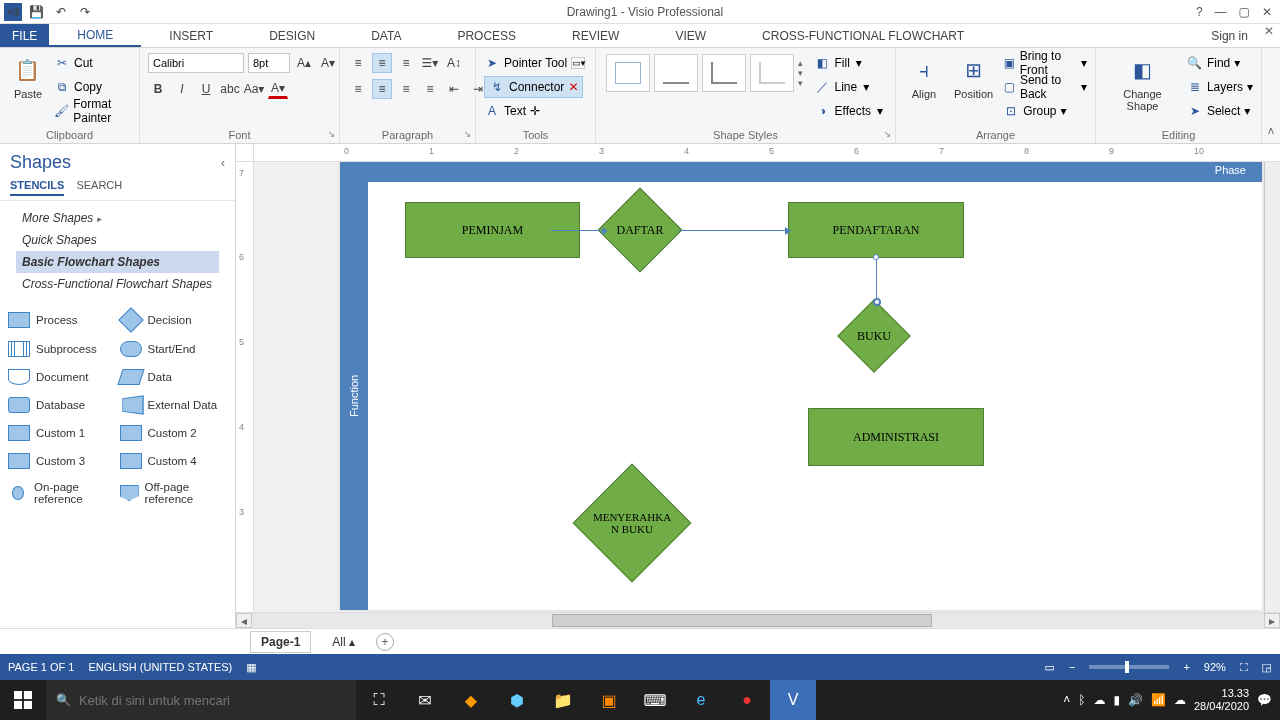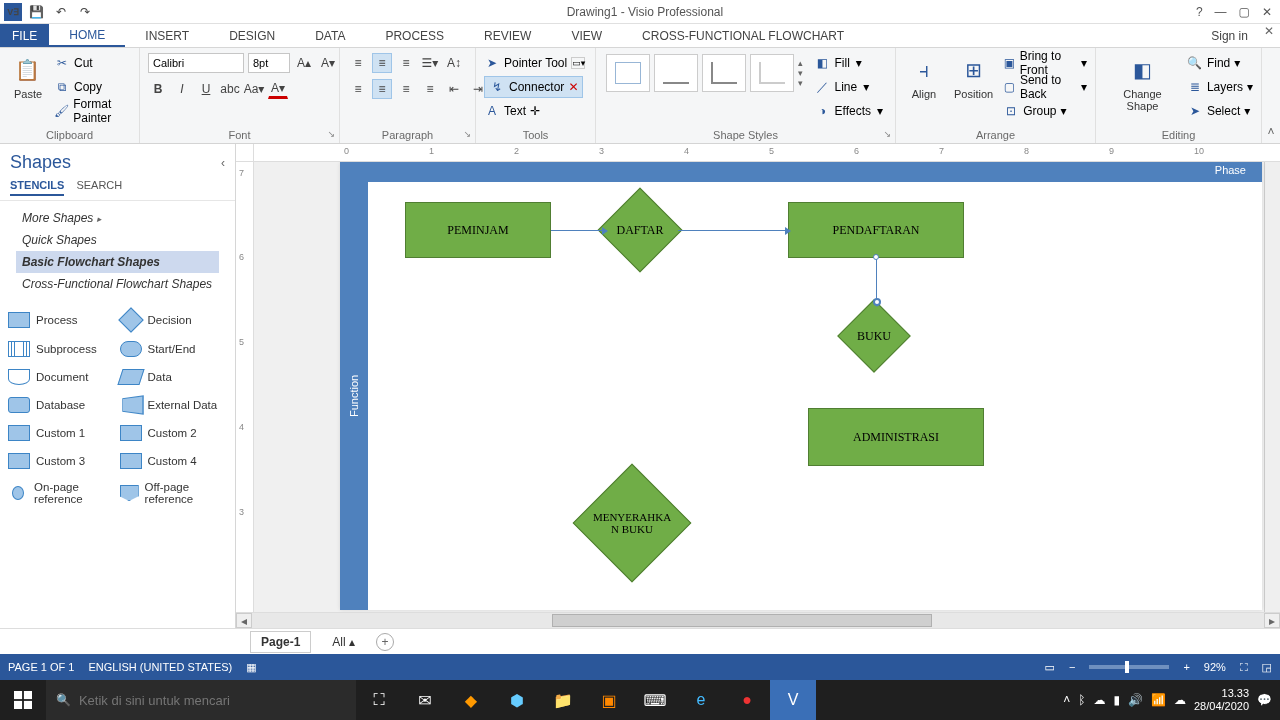--- a/index.html
+++ b/index.html
@@ -10,21 +10,21 @@
 .titlebar .qat { display: flex; align-items: center; gap: 6px; padding-left: 4px; }
 .titlebar .qat span { width: 18px; height: 18px; display: inline-flex; align-items:center; justify-content:center; color:#444; }
 .titlebar .app-icon { background:#2b579a; color:#fff; font-size:9px; font-weight:bold; width:20px; height:16px;}
 .titlebar .title { flex: 1; text-align: center; color:#555; font-size: 12px; }
 .titlebar .sys { display: flex; gap: 12px; padding-right: 8px; color:#555; }
 .titlebar .sys span { cursor:pointer; }
 
 
 .tabs { height: 24px; display: flex; align-items: stretch; border-bottom: 1px solid #d6d6d6; }
 .tab-file { background:#2b579a; color:#fff; padding: 0 12px; display:flex; align-items:center; font-size:12px;}
-.tab { padding: 0 20px; display:flex; align-items:center; color:#444; cursor:pointer; font-size:12px; text-transform:uppercase; }
+.tab { padding: 0 28px; display:flex; align-items:center; color:#444; cursor:pointer; font-size:12px; text-transform:uppercase; }
 .tab.active { color:#2b579a; border-bottom: 2px solid #2b579a; }
 .tabs .spacer { flex:1; }
 .tabs .signin { padding:0 10px; display:flex; align-items:center; color:#444; }
 
 
 .ribbon { height: 96px; background:#f5f6f7; border-bottom:1px solid #d4d4d4; display:flex; }
 .group { border-right:1px solid #e0e0e0; padding: 4px 8px 2px 8px; display:flex; flex-direction:column; position:relative;}
 .group-body { flex:1; display:flex; align-items:flex-start; gap:6px; }
 .group-label { text-align:center; color:#6a6a6a; font-size:11px; padding-top:2px; }
 .group .launcher { position:absolute; right:4px; bottom:4px; font-size:9px; color:#888; }
@@ -451,21 +451,21 @@
         <span style="top:6px">7</span>
           <span style="top:90px">6</span>
           <span style="top:175px">5</span>
           <span style="top:260px">4</span>
           <span style="top:345px">3</span>
       </div>
       <div class="page" style="margin-left:86px">
         <div class="swimlane-title">Phase</div>
         <div class="swimlane-func">Function</div>
 
-        <div class="shape rect" style="left:65px;top:40px;width:146px;height:56px">PEMINJAM</div>
+        <div class="shape rect" style="left:65px;top:40px;width:175px;height:56px">PEMINJAM</div>
 
         <div class="diamond-wrap" style="left:270px;top:38px;width:60px;height:60px">
           <div class="diamond-shape"></div>
             <div class="diamond-label">DAFTAR</div>
         </div>
 
         <div class="shape rect" style="left:448px;top:40px;width:176px;height:56px">PENDAFTARAN</div>
 
         <div class="diamond-wrap" style="left:508px;top:148px;width:52px;height:52px">
           <div class="diamond-shape"></div>

